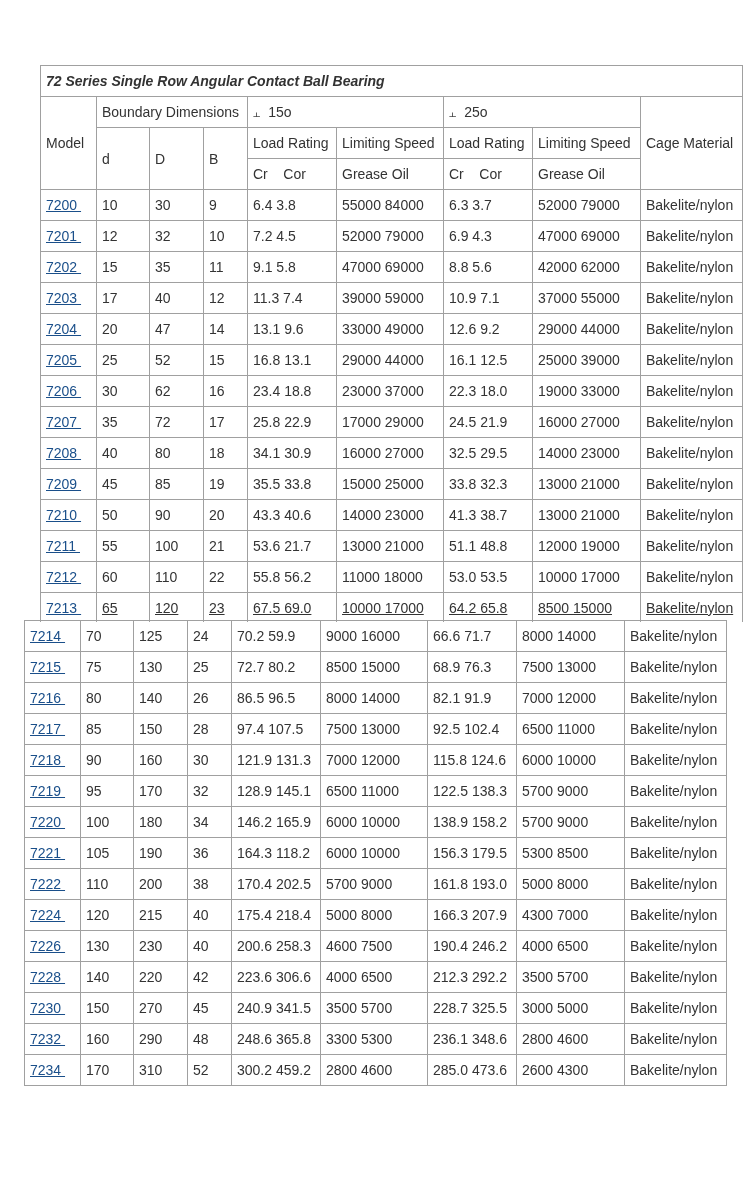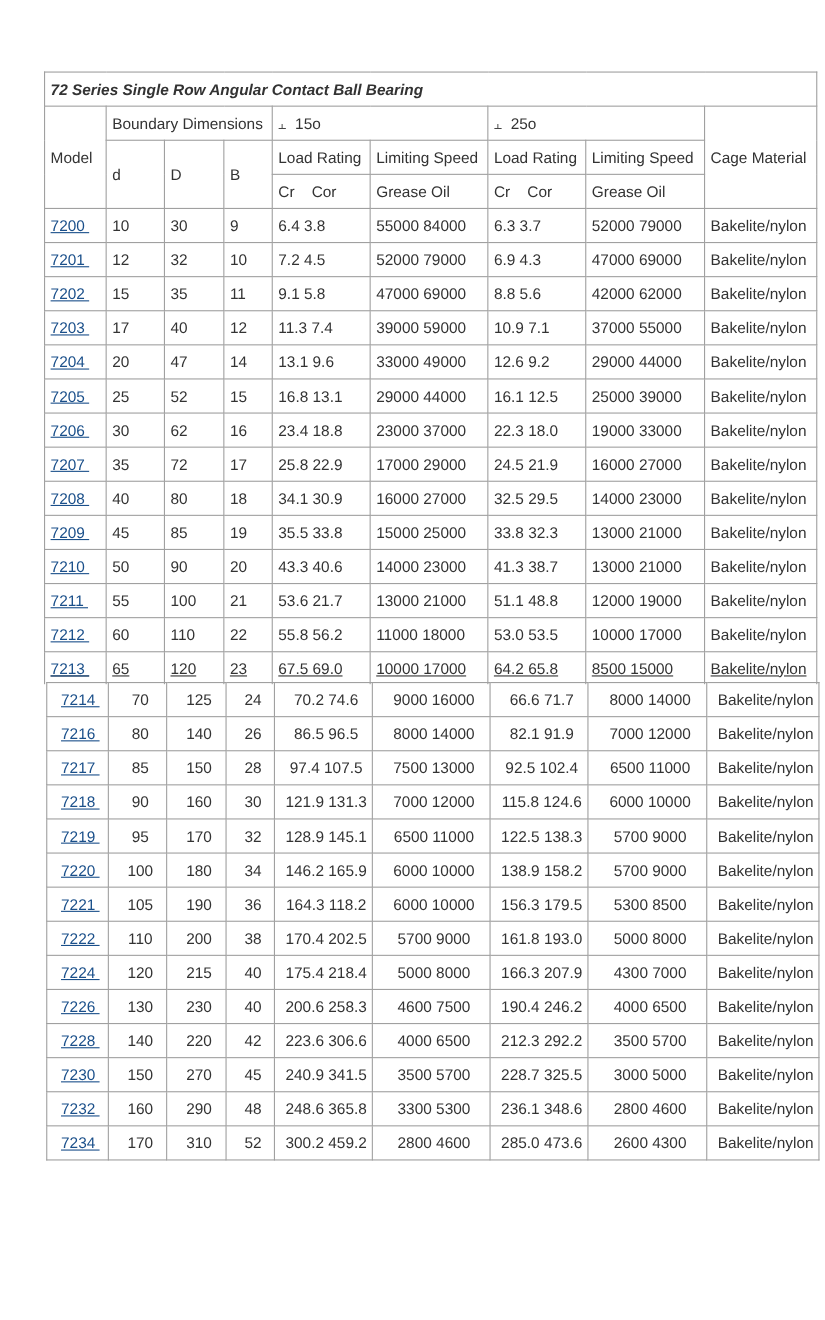--- a/index.html
+++ b/index.html
@@ -2,21 +2,21 @@
 <html><head>
 <meta charset="utf-8">
 <style>
   html, body { margin: 0; padding: 0; background: #ffffff; }
   body { width: 750px; height: 1200px; position: relative; overflow: hidden;
          font-family: "Liberation Sans", sans-serif; font-size: 14px; color: #333333; }
   table { border-collapse: collapse; table-layout: fixed; position: absolute; }
   td { border: 1px solid #a0a0a0; padding: 0 0 0 5px; height: 30px; vertical-align: middle;
        white-space: nowrap; overflow: hidden; }
   .t1 { left: 40px; top: 65px; width: 702px; }
-  .t2 { left: 42px; top: 620px; width: 702px; text-align: center; }
+  .t2 { left: 24px; top: 620px; width: 702px; }
   .title { font-weight: bold; color: #333333; height: 30px; font-style: italic; }
   .link { color: #1a4f8a; text-decoration: underline; }
   .angle { font-size: 12px; color: #444; margin-right: 8px; }
   .hdr { height: 30px; }
   .t1 tr.cut td { border-bottom: none; height: 29px; text-decoration: underline; }
 </style>
 </head>
 <body>
 
 <table class="t1">
@@ -243,27 +243,38 @@
       <col style="width:89px">
       <col style="width:108px">
       <col style="width:102px">
   </colgroup>
   <tbody id="tbody-lower">
   <tr>
     <td><a class="link">7214&nbsp;</a></td>
     <td>70</td>
     <td>125</td>
     <td>24</td>
-    <td>70.2 74.6</td>
+    <td>70.2 59.9</td>
     <td>9000 16000</td>
     <td>66.6 71.7</td>
     <td>8000 14000</td>
     <td>Bakelite/nylon</td>
   </tr>
 
+  <tr>
+    <td><a class="link">7215&nbsp;</a></td>
+    <td>75</td>
+    <td>130</td>
+    <td>25</td>
+    <td>72.7 80.2</td>
+    <td>8500 15000</td>
+    <td>68.9 76.3</td>
+    <td>7500 13000</td>
+    <td>Bakelite/nylon</td>
+  </tr>
 
   <tr>
     <td><a class="link">7216&nbsp;</a></td>
     <td>80</td>
     <td>140</td>
     <td>26</td>
     <td>86.5 96.5</td>
     <td>8000 14000</td>
     <td>82.1 91.9</td>
     <td>7000 12000</td>

